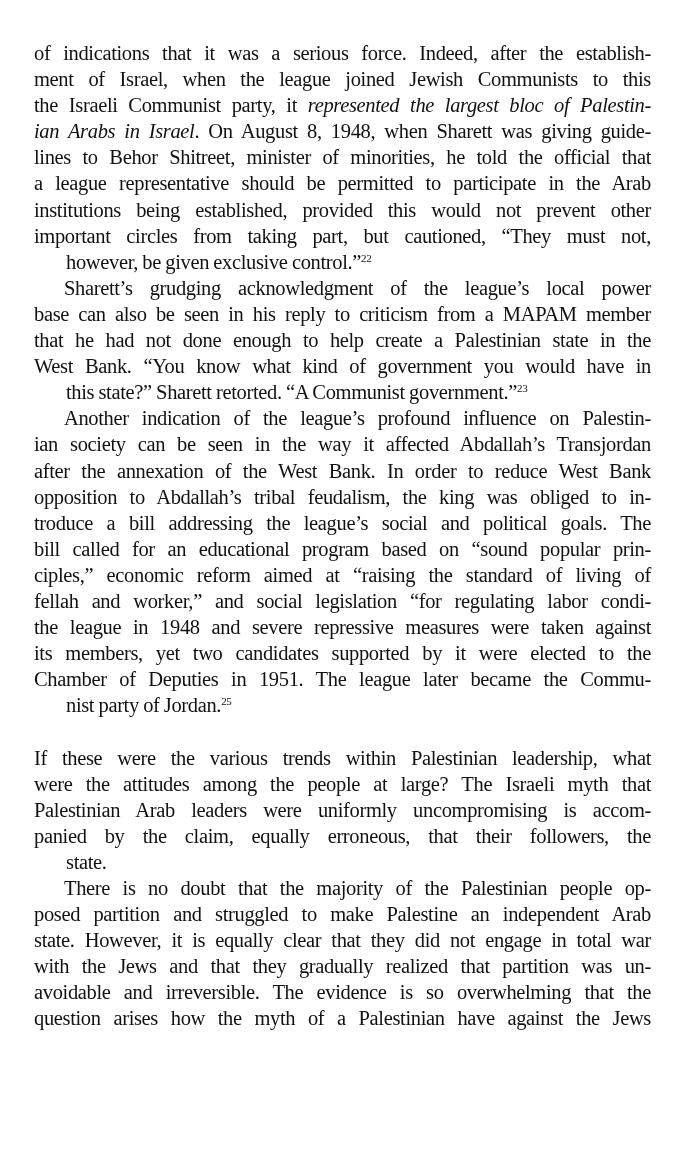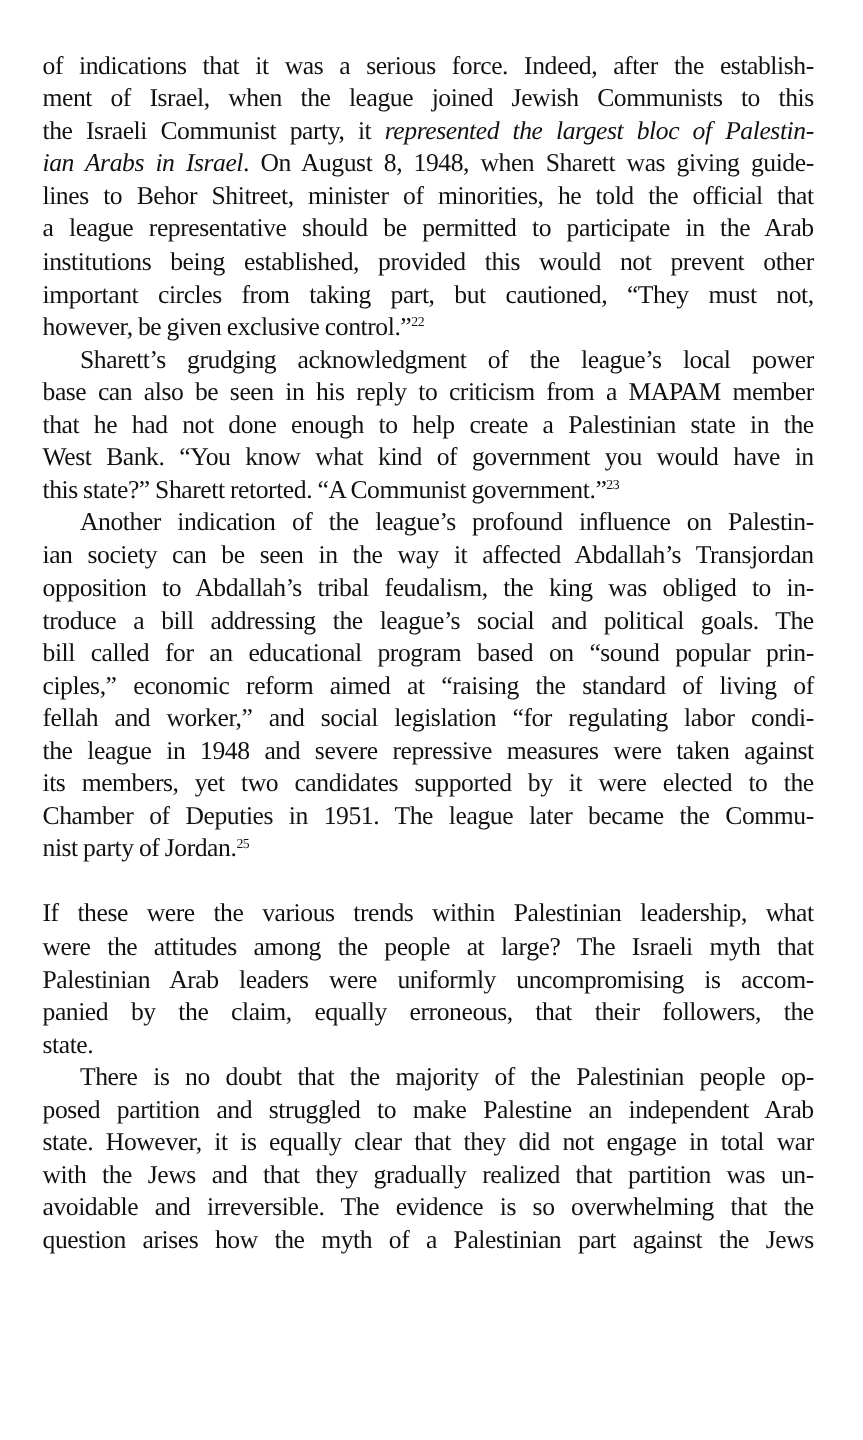--- a/index.html
+++ b/index.html
@@ -18,21 +18,21 @@
     word-spacing: -0.5px;
   }
   .line {
     display: block;
     white-space: nowrap;
     text-align: justify;
     text-align-last: justify;
     height: 26.1px;
     overflow: visible;
   }
-  .line.last { text-align-last: left; }
+  .line.last { text-align-last: left; margin-left: 32px; }
   .line.indent { padding-left: 30px; }
   .blank { height: 26.1px; }
   em, .it { font-style: italic; font-weight: normal; }
   sup { font-size: 11px; line-height: 0; vertical-align: 7px; }
 </style>
 </head>
 <body>
 
 <div class="page" id="page">
     <div class="paragraph">
@@ -49,20 +49,21 @@
     <div class="paragraph">
       <span class="line indent"><span>Sharett’s grudging acknowledgment of the league’s local power</span></span>
       <span class="line"><span>base can also be seen in his reply to criticism from a MAPAM member</span></span>
       <span class="line"><span>that he had not done enough to help create a Palestinian state in the</span></span>
       <span class="line"><span>West Bank. “You know what kind of government you would have in</span></span>
       <span class="line last"><span>this state?” Sharett retorted. “A Communist government.”</span><sup>23</sup></span>
     </div>
     <div class="paragraph">
       <span class="line indent"><span>Another indication of the league’s profound influence on Palestin-</span></span>
       <span class="line"><span>ian society can be seen in the way it affected Abdallah’s Transjordan</span></span>
+      <span class="line"><span>after the annexation of the West Bank. In order to reduce West Bank</span></span>
       <span class="line"><span>opposition to Abdallah’s tribal feudalism, the king was obliged to in-</span></span>
       <span class="line"><span>troduce a bill addressing the league’s social and political goals. The</span></span>
       <span class="line"><span>bill called for an educational program based on “sound popular prin-</span></span>
       <span class="line"><span>ciples,” economic reform aimed at “raising the standard of living of</span></span>
       <span class="line"><span>fellah and worker,” and social legislation “for regulating labor condi-</span></span>
       <span class="line"><span>the league in 1948 and severe repressive measures were taken against</span></span>
       <span class="line"><span>its members, yet two candidates supported by it were elected to the</span></span>
       <span class="line"><span>Chamber of Deputies in 1951. The league later became the Commu-</span></span>
       <span class="line last"><span>nist party of Jordan.</span><sup>25</sup></span>
     </div>
@@ -73,15 +74,15 @@
       <span class="line"><span>Palestinian Arab leaders were uniformly uncompromising is accom-</span></span>
       <span class="line"><span>panied by the claim, equally erroneous, that their followers, the</span></span>
       <span class="line last"><span>state.</span></span>
     </div>
     <div class="paragraph">
       <span class="line indent"><span>There is no doubt that the majority of the Palestinian people op-</span></span>
       <span class="line"><span>posed partition and struggled to make Palestine an independent Arab</span></span>
       <span class="line"><span>state. However, it is equally clear that they did not engage in total war</span></span>
       <span class="line"><span>with the Jews and that they gradually realized that partition was un-</span></span>
       <span class="line"><span>avoidable and irreversible. The evidence is so overwhelming that the</span></span>
-      <span class="line"><span>question arises how the myth of a Palestinian part against the Jews</span></span>
+      <span class="line"><span>question arises how the myth of a Palestinian have against the Jews</span></span>
     </div>
   </div>
 
 </body></html>

